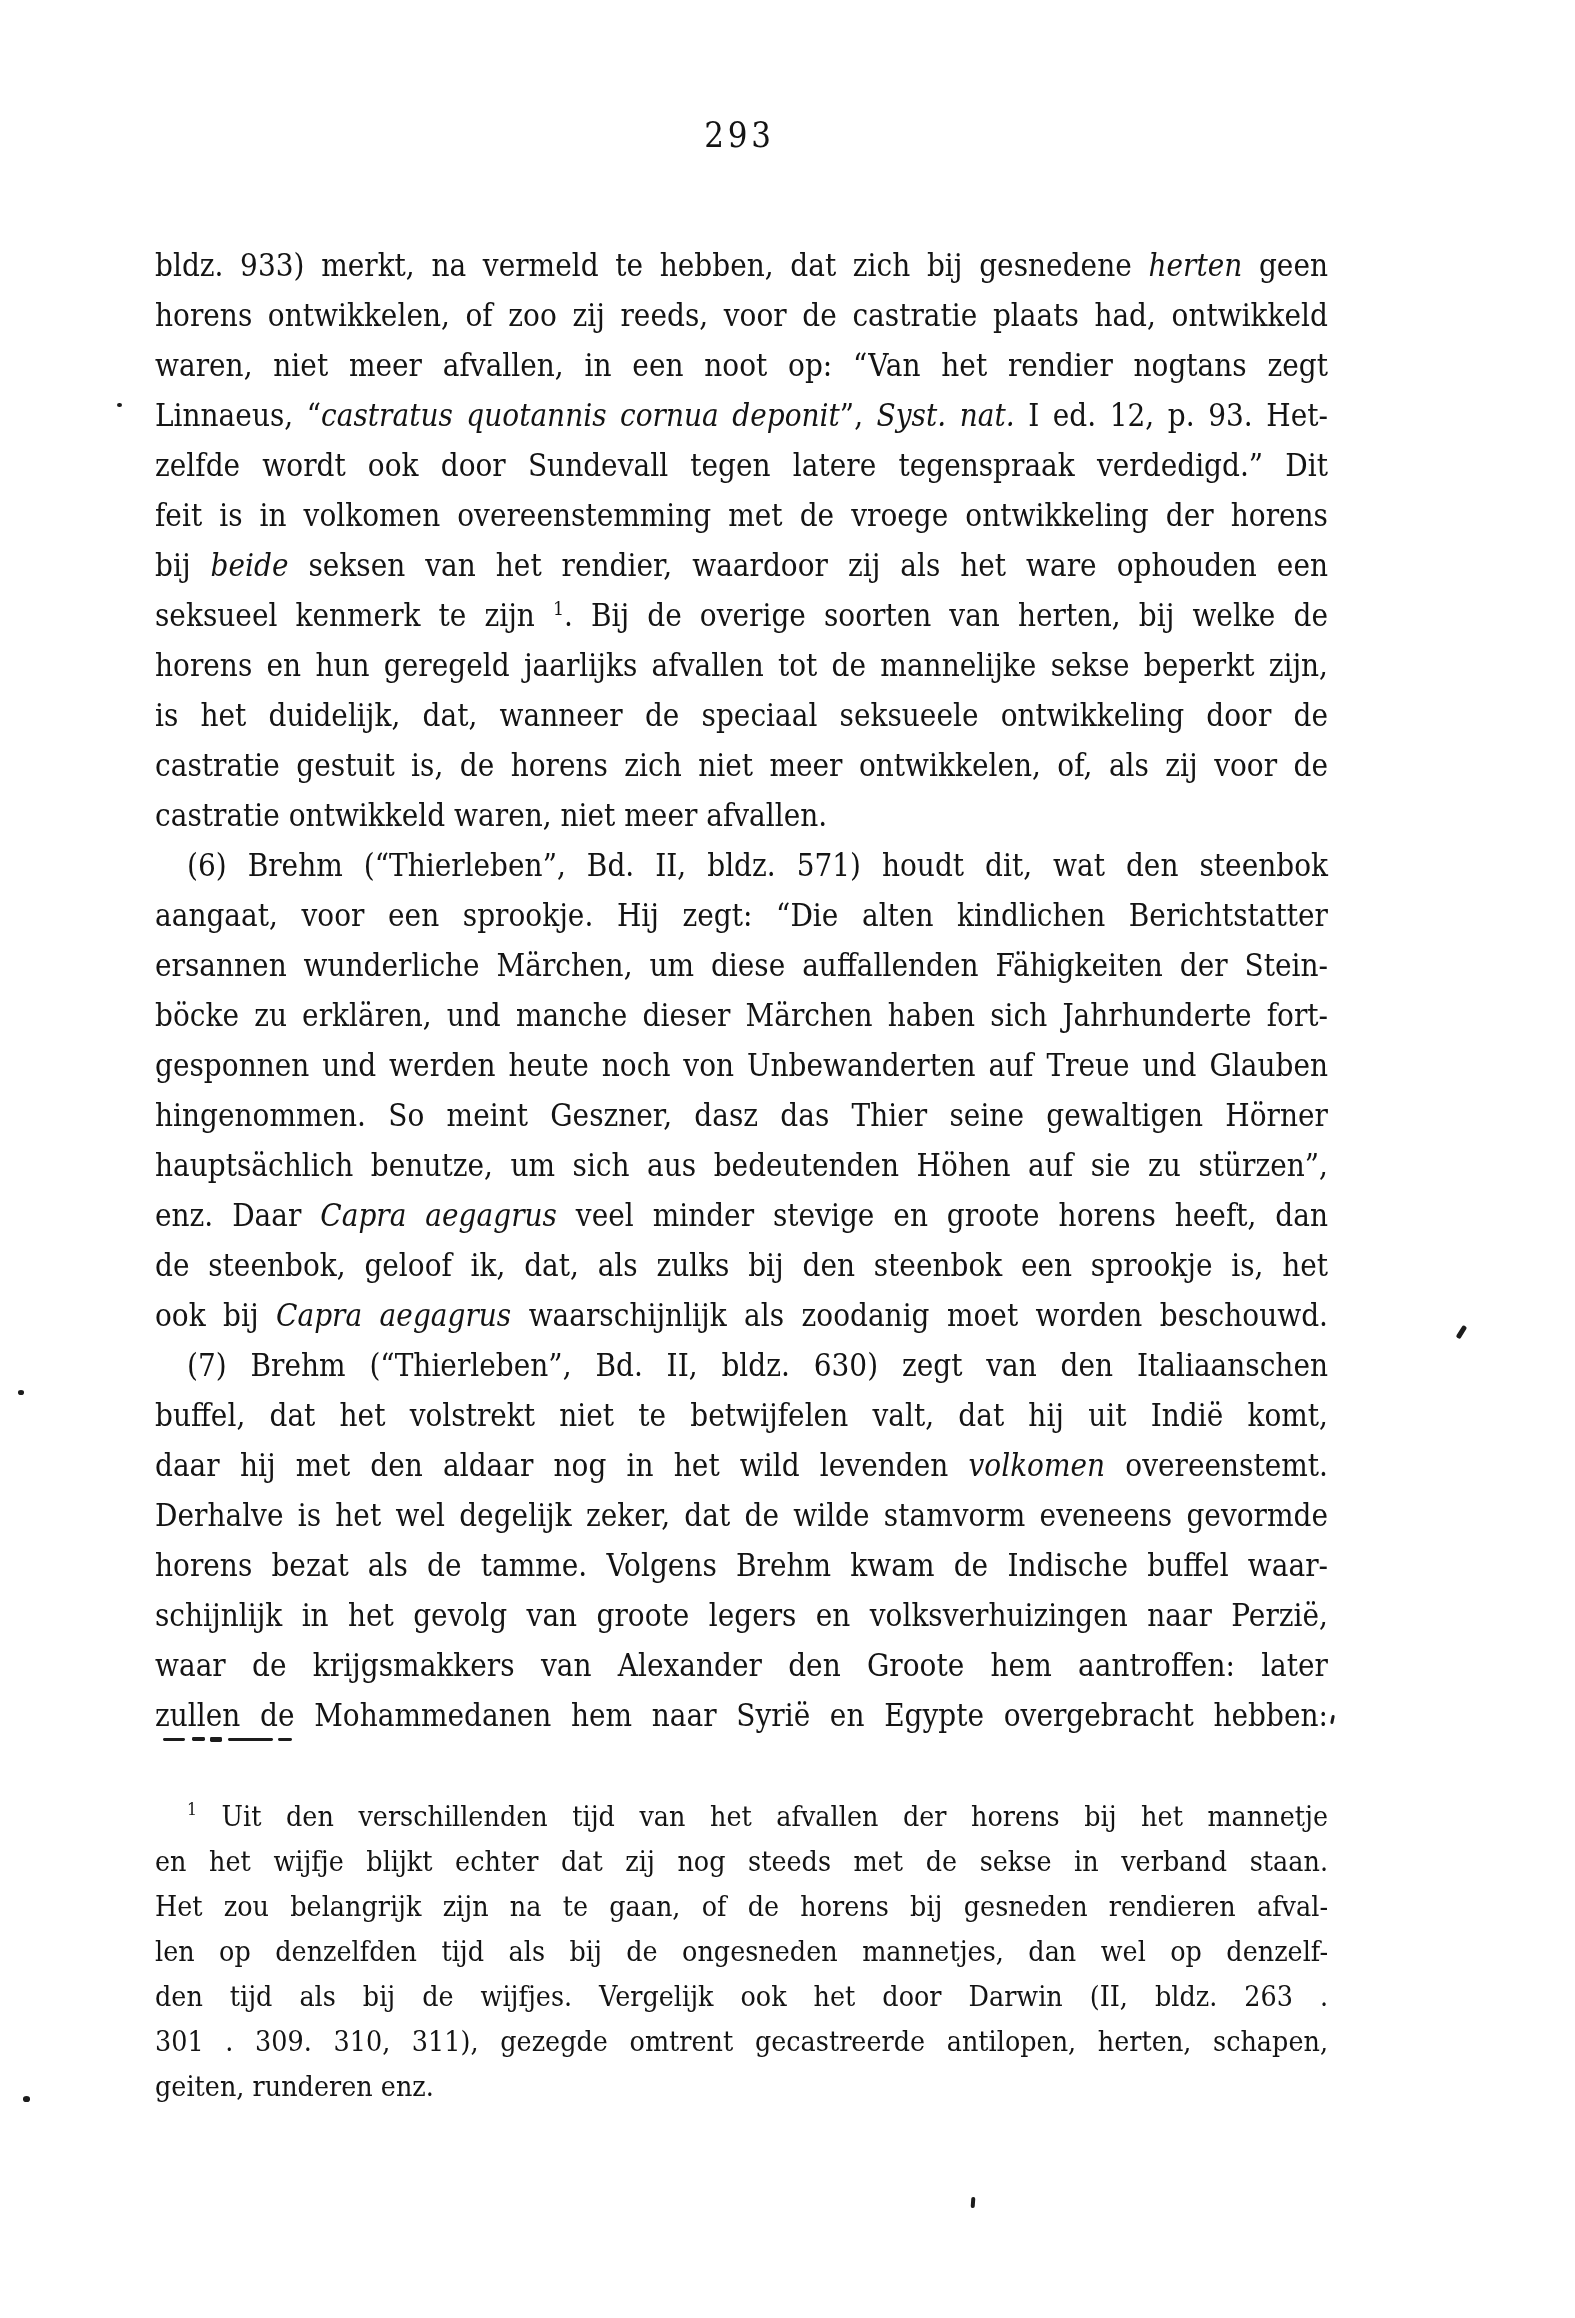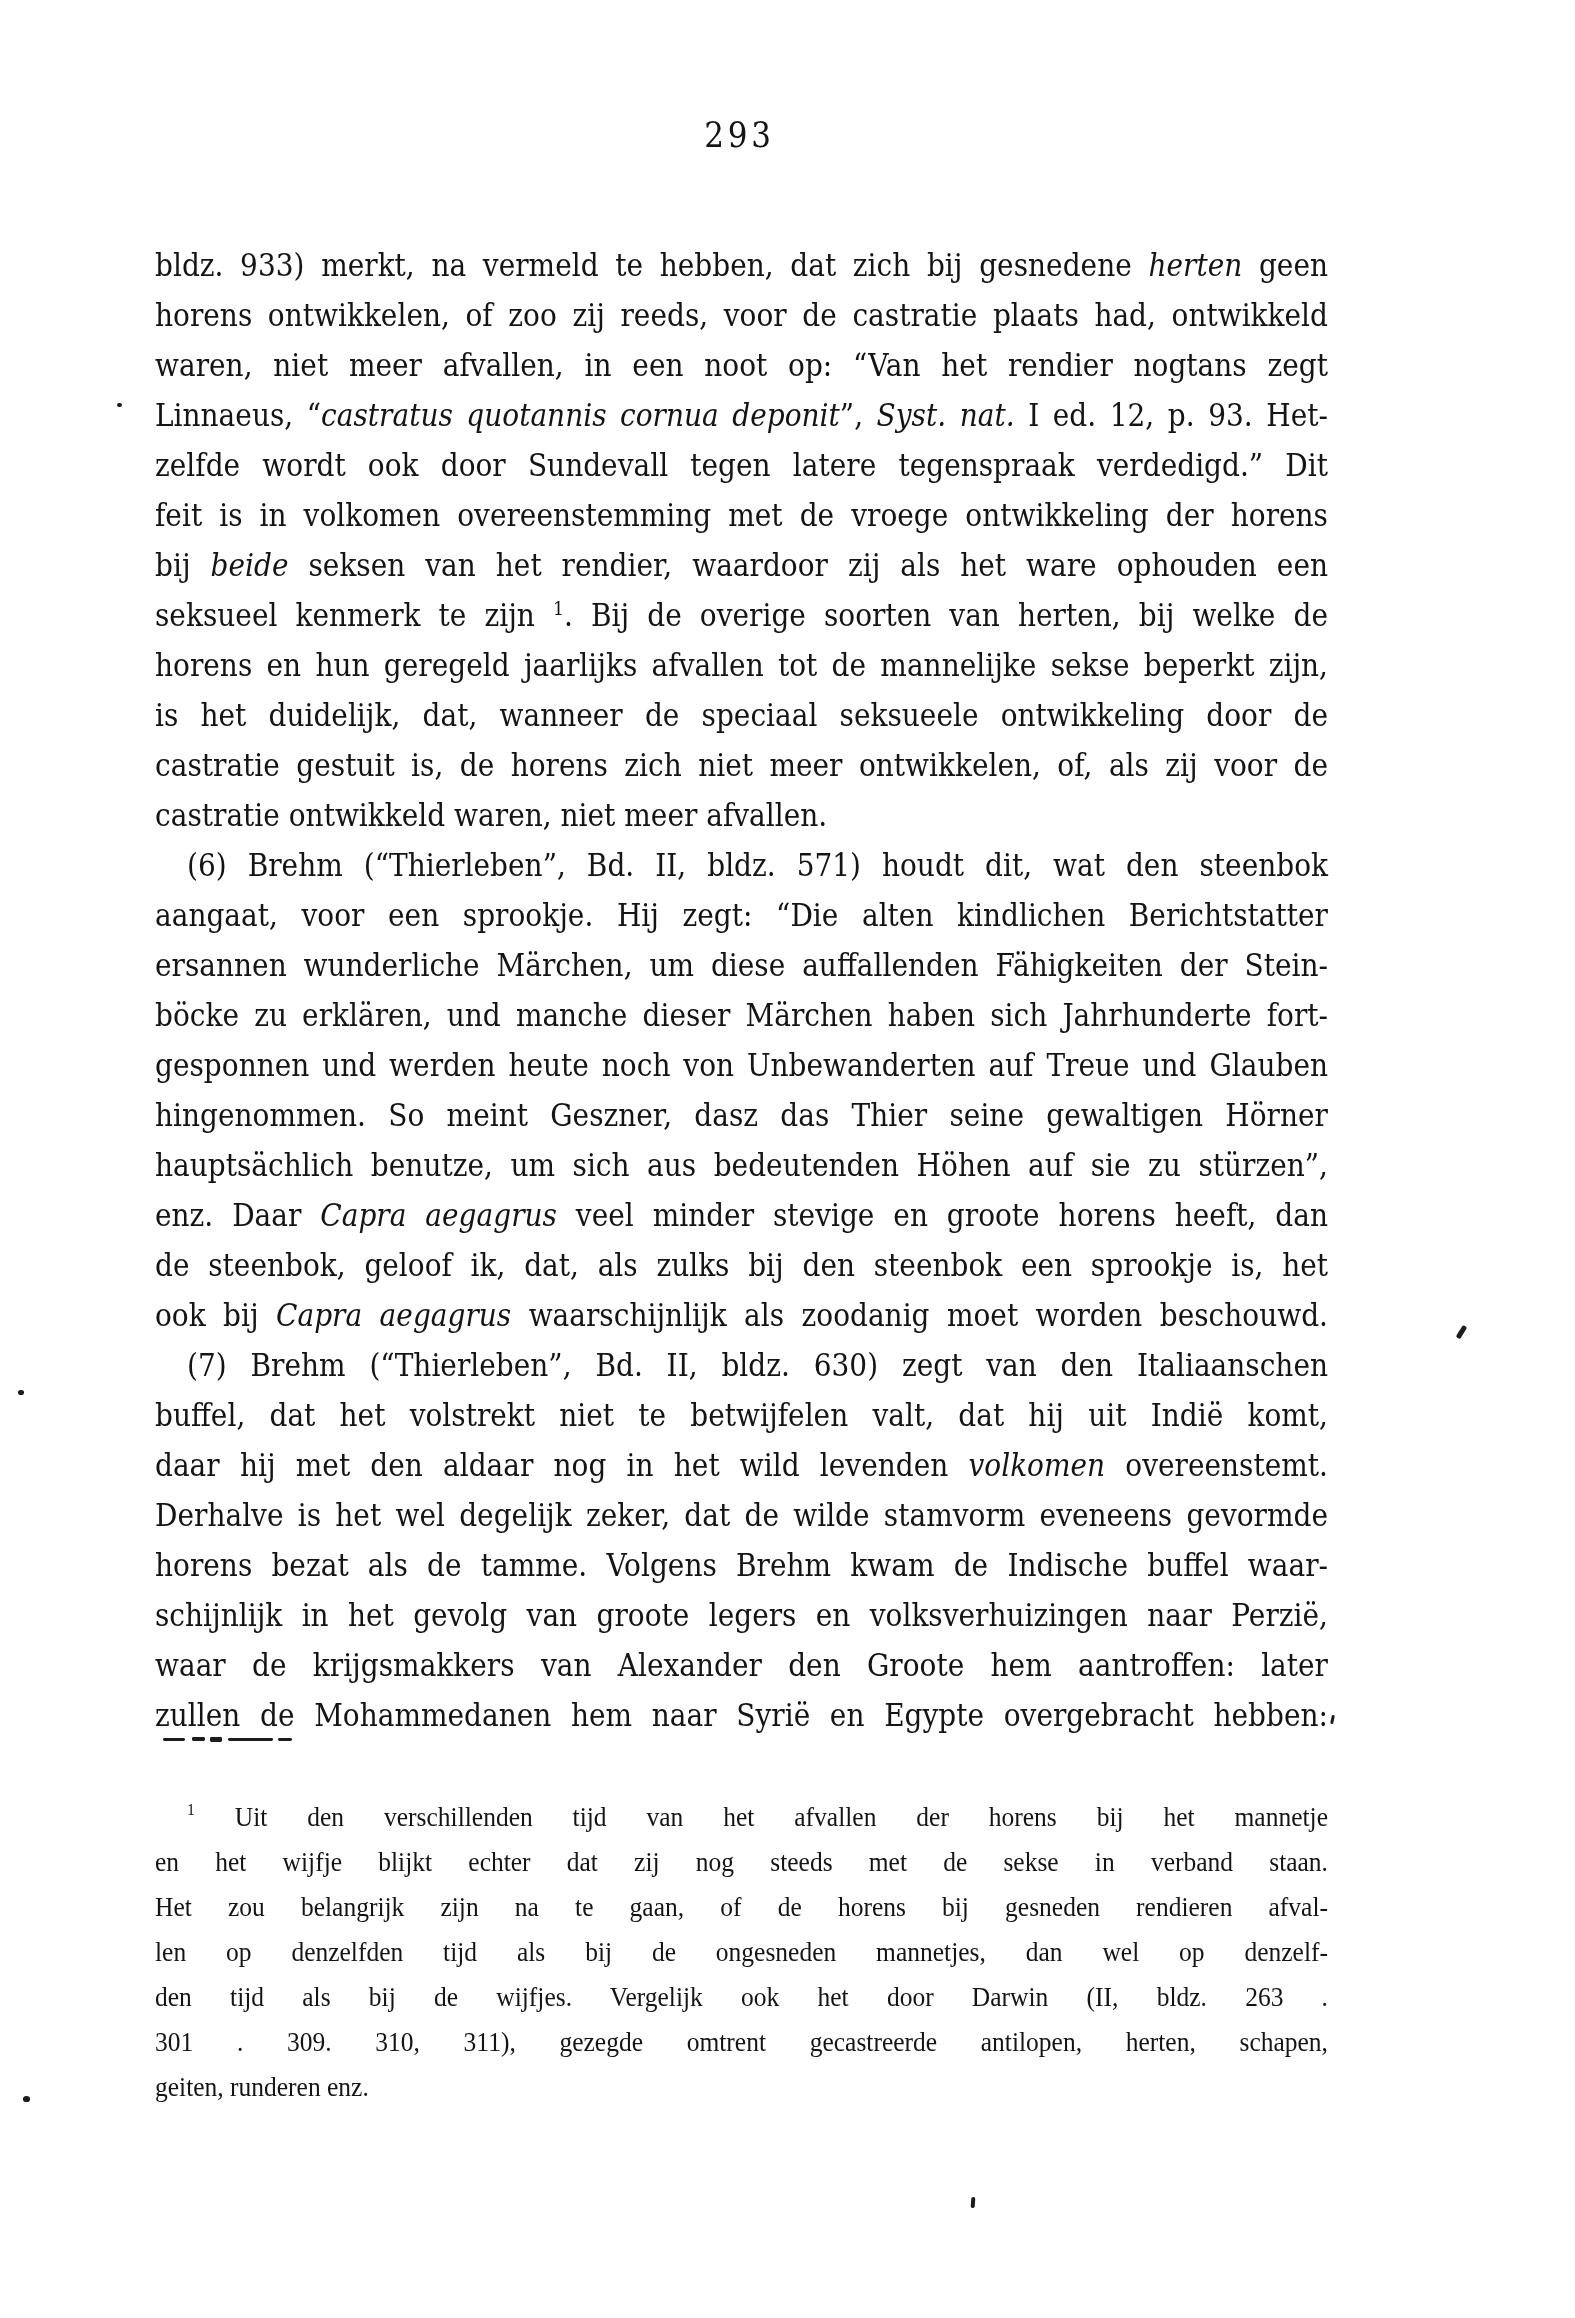--- a/index.html
+++ b/index.html
@@ -40,21 +40,20 @@
     text-align: justify;
     text-align-last: justify;
     transform: scaleY(1.10);
     white-space: nowrap;
   }
   .footnote-block {
     position: absolute;
     left: 155px;
     top: 1794px;
     width: 1173px;
-    font-family: Liberation Serif, serif;
   }
   .footnote-block .tline {
     height: 45px;
     line-height: 45px;
     font-size: 25.5px;
     text-align: justify;
     text-align-last: justify;
     transform: scaleY(1.10);
     white-space: nowrap;
   }

